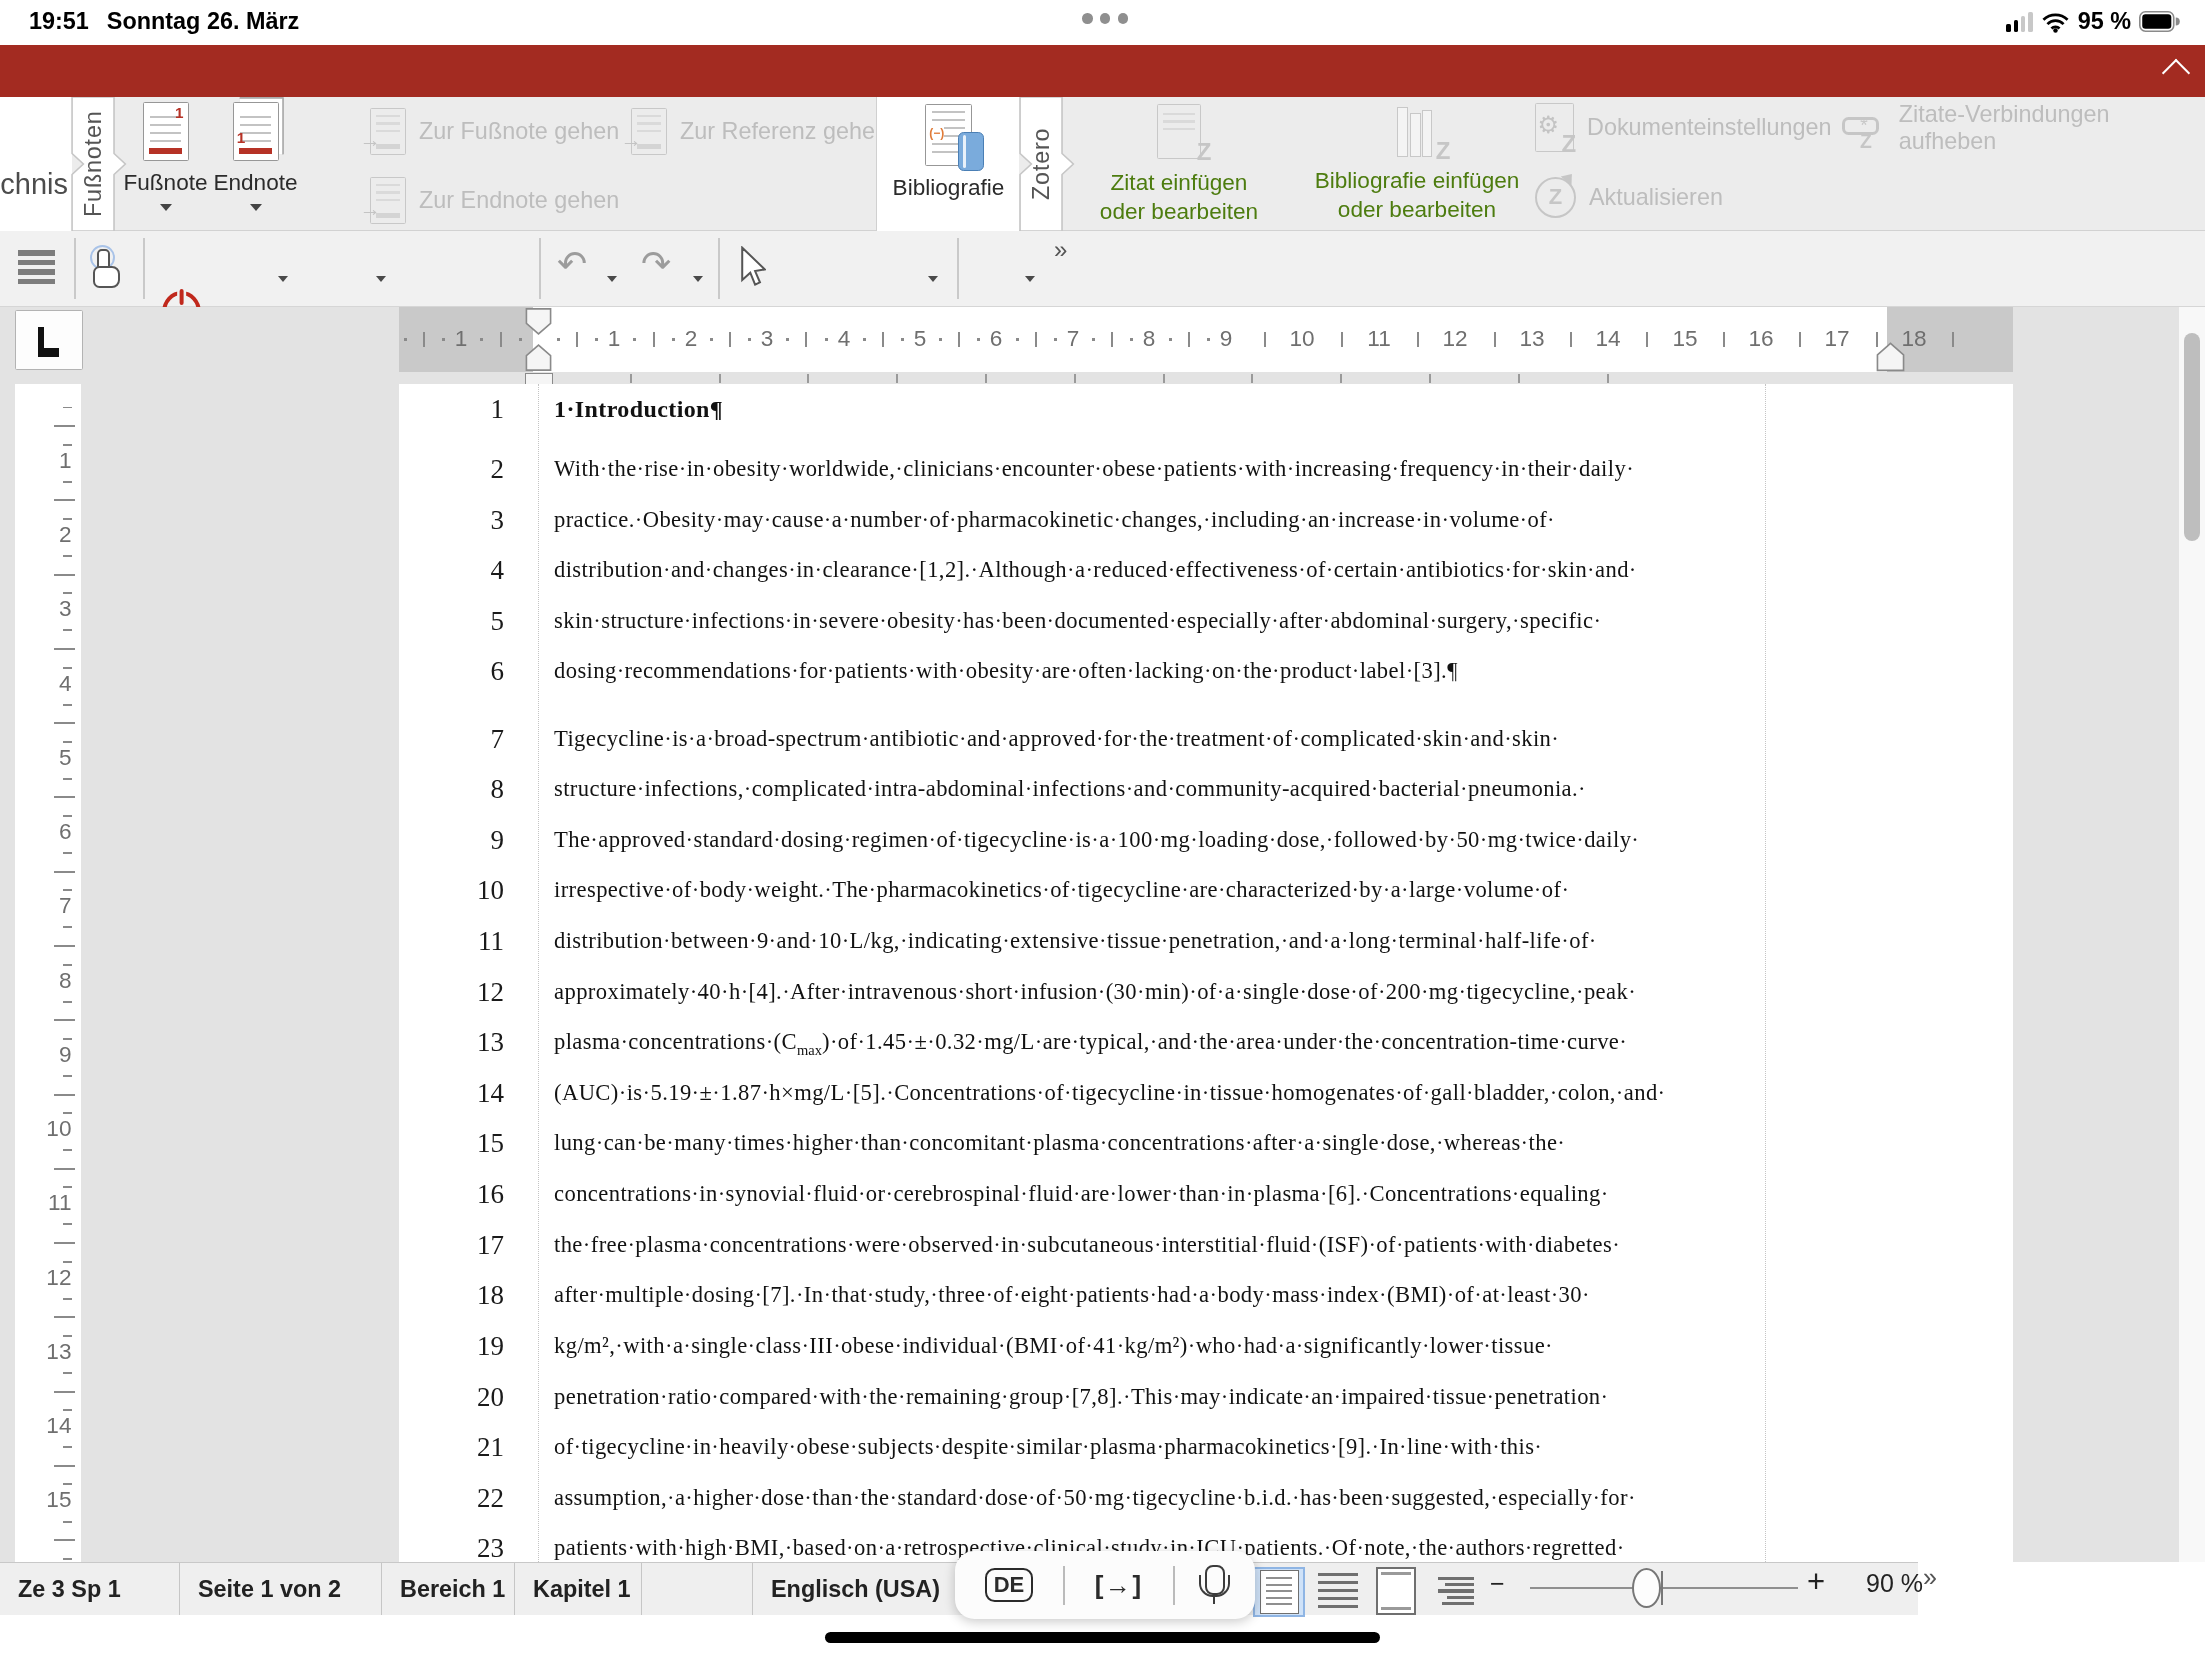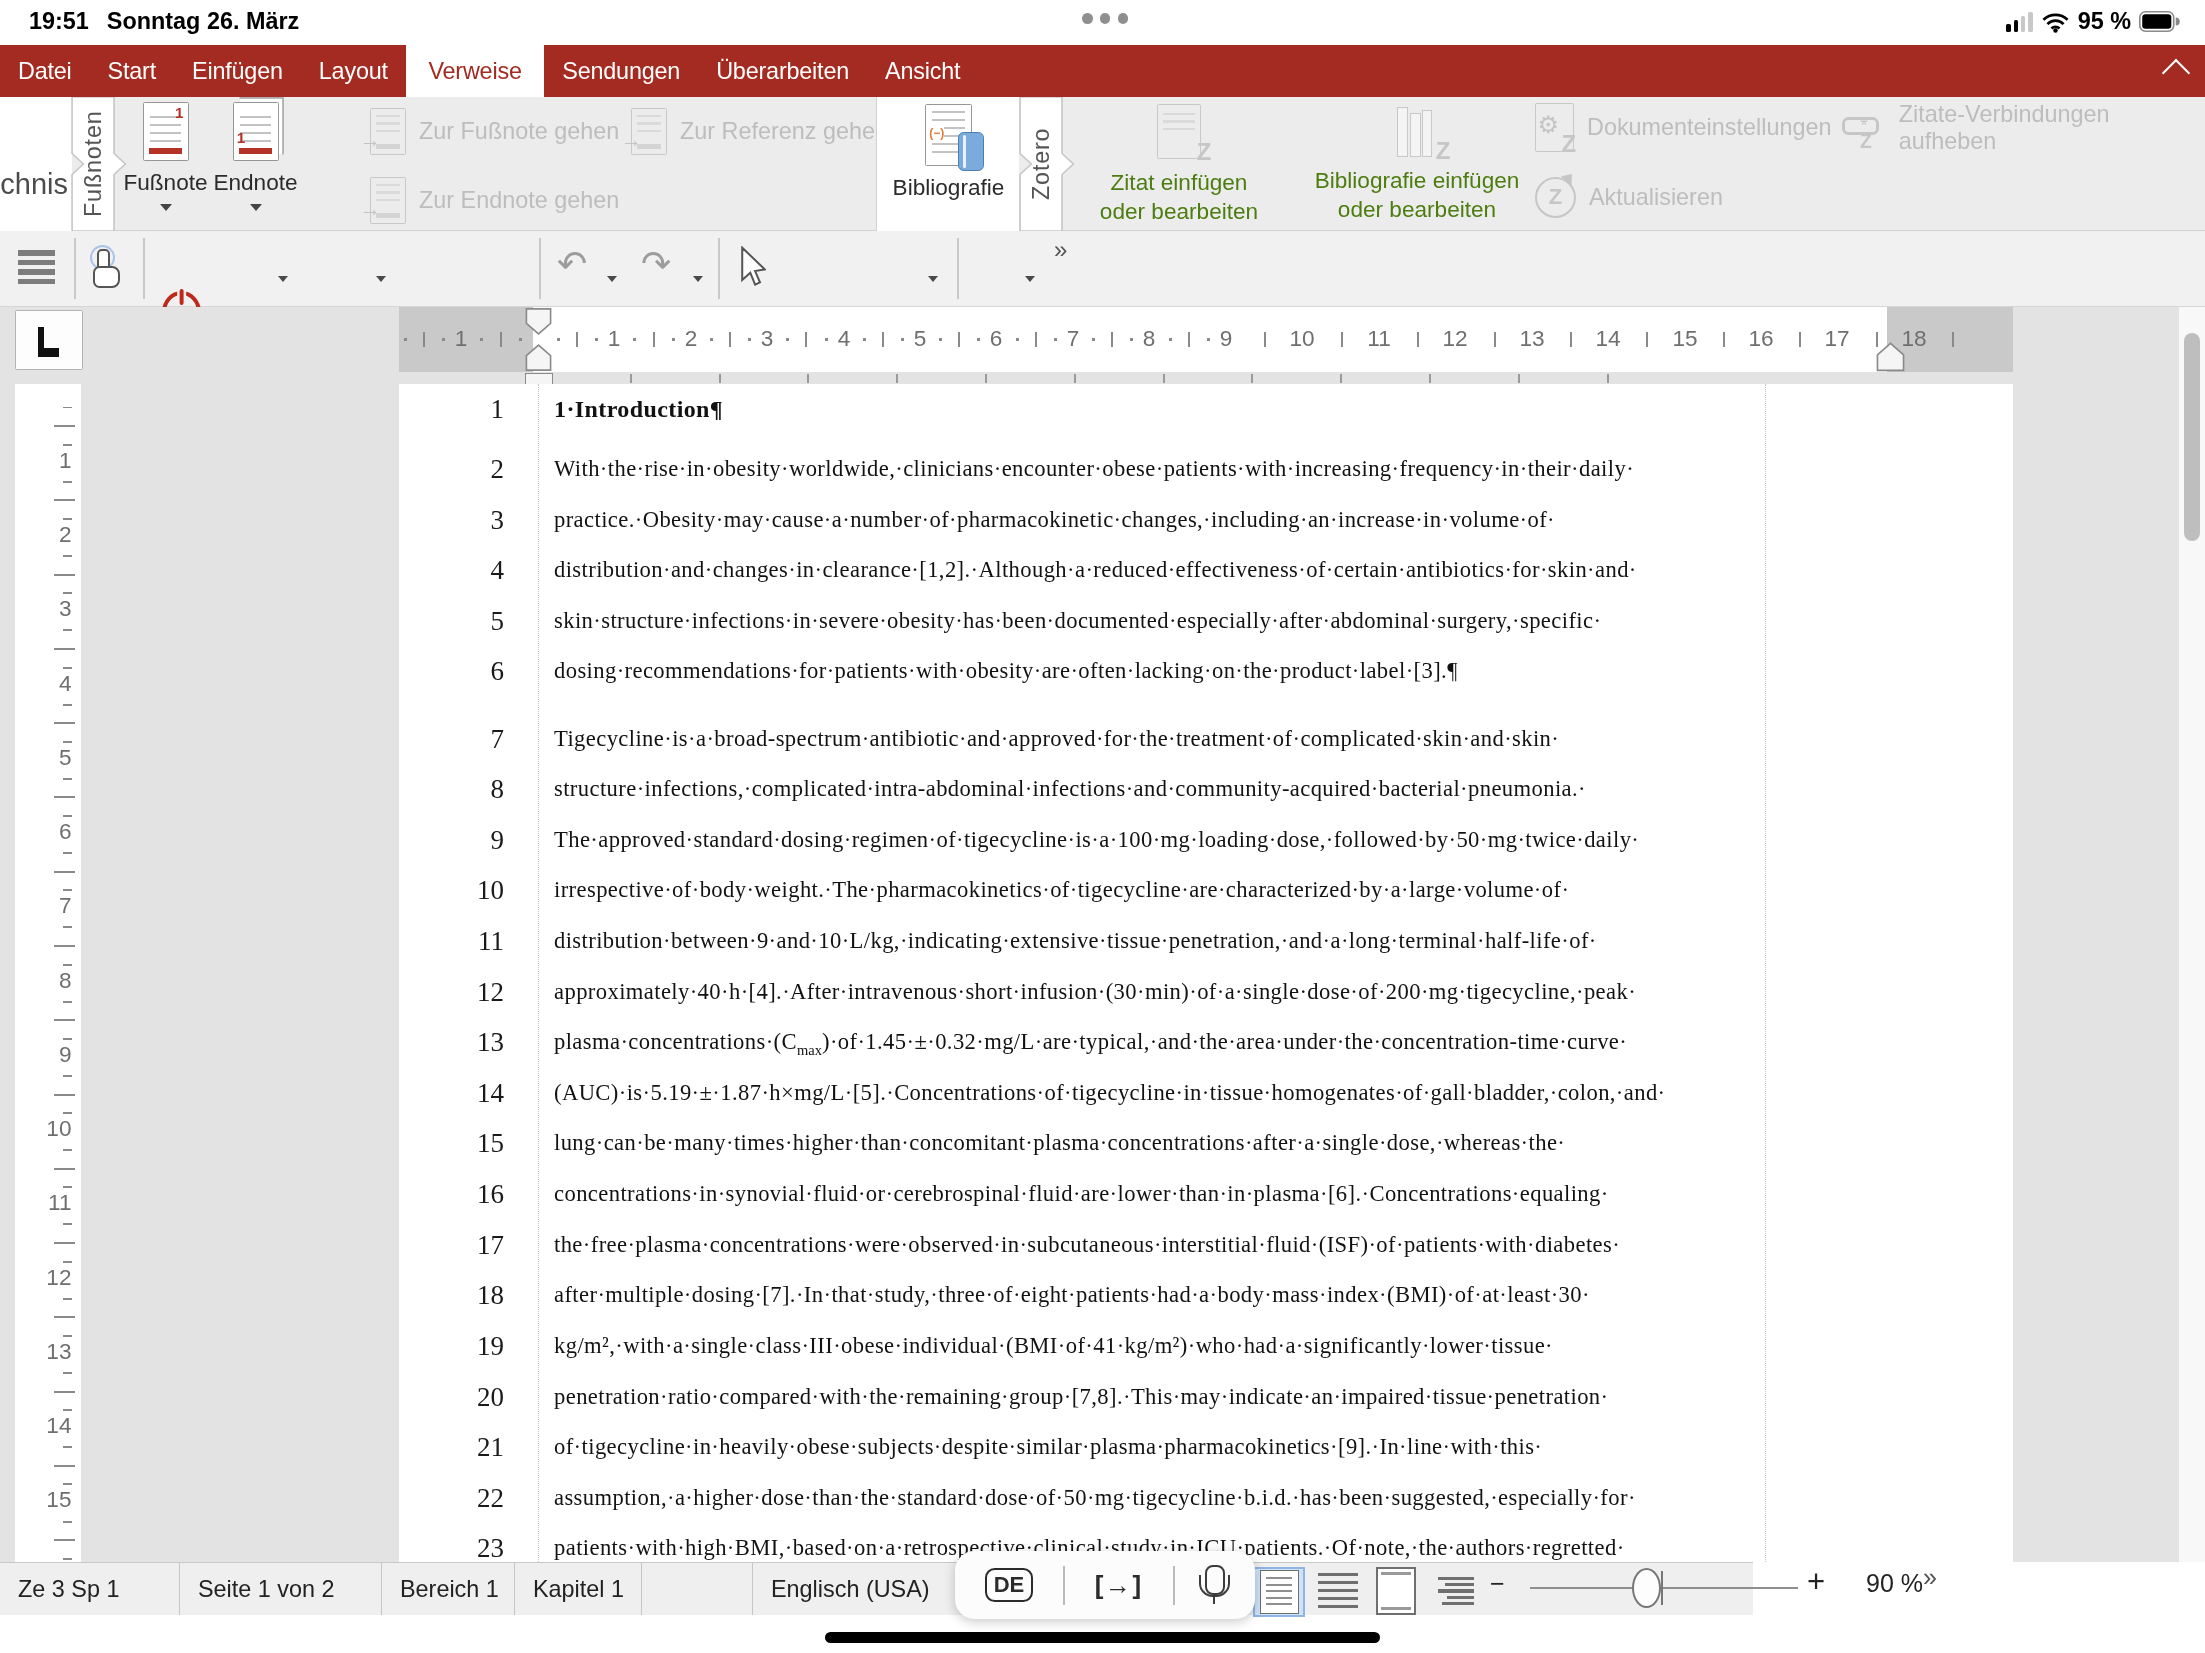--- a/index.html
+++ b/index.html
@@ -121,21 +121,21 @@
   .dline.bold{font-weight:700;font-size:24px;}
   .dline .sub{font-size:14.5px;vertical-align:sub;letter-spacing:0;}
   .lnum{position:absolute;left:32px;width:73px;text-align:right;height:36px;line-height:36px;
         font-family:"Liberation Serif",serif;font-size:27px;color:#1a1a1a;}
   
   .marker{position:absolute;}
   
   #scroll-track{left:2179px;top:307px;width:26px;height:1255px;background:#f8f8f8;}
   #scroll-thumb{left:2184px;top:333px;width:16px;height:208px;background:#bebebe;border-radius:8px;}
   
-  #statusbar{left:0;top:1562px;width:1753px;height:53px;background:#efefef;border-top:1.6px solid #c8c8c8;box-sizing:border-box;display:flex;}
+  #statusbar{left:0;top:1562px;width:1918px;height:53px;background:#efefef;border-top:1.6px solid #c8c8c8;box-sizing:border-box;display:flex;font-weight:bold;}
   .scell{height:52px;line-height:52px;font-size:23.4px;color:#222;padding-left:18px;border-right:1.6px solid #c6c6c6;box-sizing:border-box;}
   .scell:last-child{border-right:none;}
   .viewbtn{position:absolute;top:1567px;display:flex;align-items:center;justify-content:center;}
   .viewbtn.sel{background:#cfe2f8;border:2.4px solid #8fb5e4;box-sizing:border-box;}
   .vb1{width:37px;height:42px;background:#fff;border:1.6px solid #6f6f6f;display:flex;align-items:center;justify-content:center;}
   .vb1 i{width:26px;height:31px;background:repeating-linear-gradient(#8f8f8f 0 2.4px,transparent 2.4px 6.5px);}
   .vb2{width:40px;height:36px;background:repeating-linear-gradient(#6f6f6f 0 3.2px,transparent 3.2px 8px);}
   .vb3{position:relative;width:36px;height:44px;background:#fff;border:2.4px solid #6f6f6f;}
   .vb3:before{content:"";position:absolute;top:3.2px;left:3.2px;right:3.2px;height:2.4px;background:#9a9a9a;}
   .vb3:after{content:"";position:absolute;bottom:3.2px;left:3.2px;right:3.2px;height:2.4px;background:#9a9a9a;}
@@ -187,30 +187,20 @@
       <span id="batt-text">95 %</span>
       <svg width="42" height="21" viewBox="0 0 52 26">
         <rect x="1" y="1" width="42" height="24" rx="7" fill="none" stroke="#8a8a8a" stroke-width="2"></rect>
         <rect x="4" y="4" width="36" height="18" rx="4" fill="#000"></rect>
         <path d="M45.5 8 a 5 5 0 0 1 0 10" fill="#8a8a8a"></path>
       </svg>
     </div>
   </div>
 
   <div id="menubar" class="abs">
-    <div id="menu-tabs">
-        <div class="mtab">Datei</div>
-        <div class="mtab">Start</div>
-        <div class="mtab">Einfügen</div>
-        <div class="mtab">Layout</div>
-        <div class="mtab active">Verweise</div>
-        <div class="mtab">Sendungen</div>
-        <div class="mtab">Überarbeiten</div>
-        <div class="mtab">Ansicht</div>
-      </div>
     <div id="menu-collapse" class="abs"></div>
   </div>
 
   <div id="ribbon" class="abs">
     <div id="panel-chnis" class="abs white-panel">
       <div id="chnis-label" class="abs">chnis</div>
     </div>
 
     <svg class="vtab-svg" style="left:71px" width="57" height="134" viewBox="0 0 70 166">
       <path d="M1,0 L53,0 L53,70 L67,83 L53,96 L53,166 L1,166 L1,96 L15,83 L1,70 Z" fill="#fff" stroke="#c6c6c6" stroke-width="2"></path>

